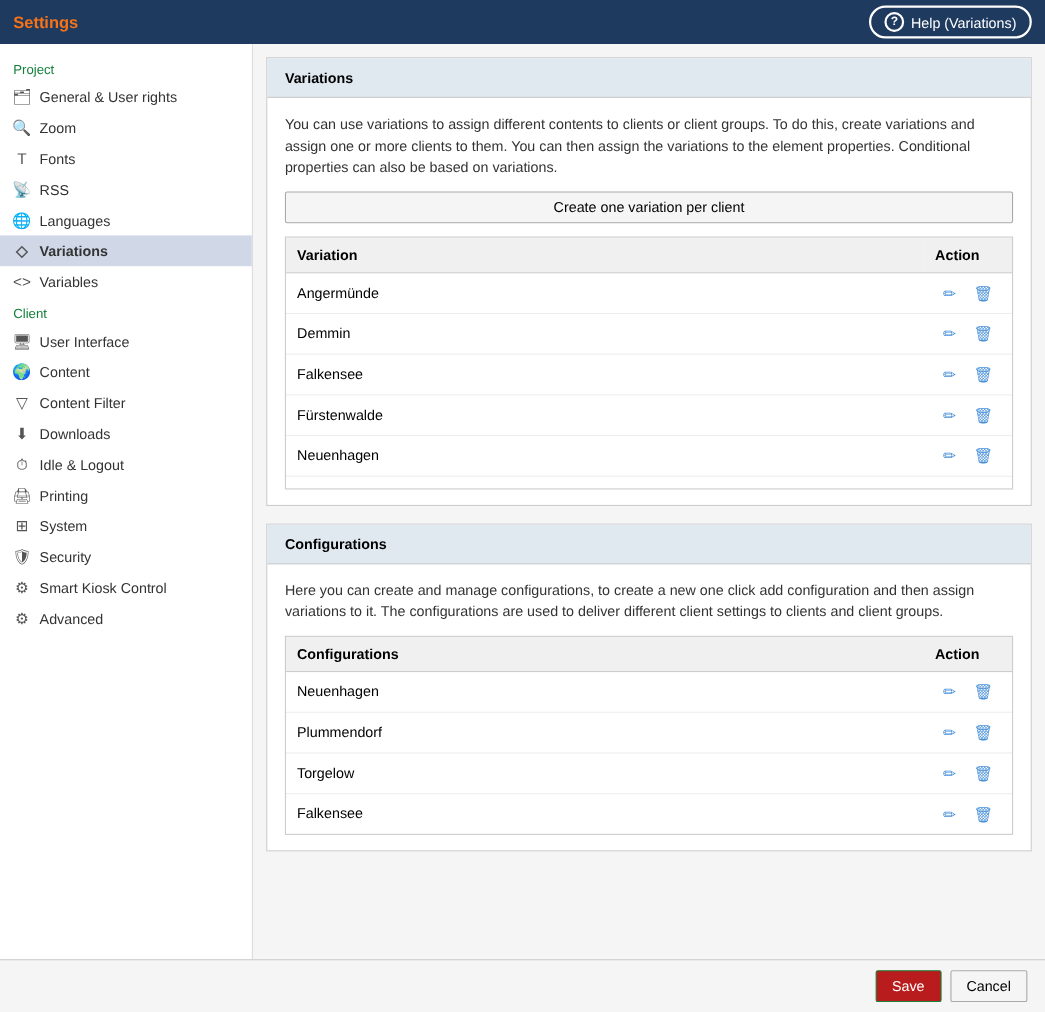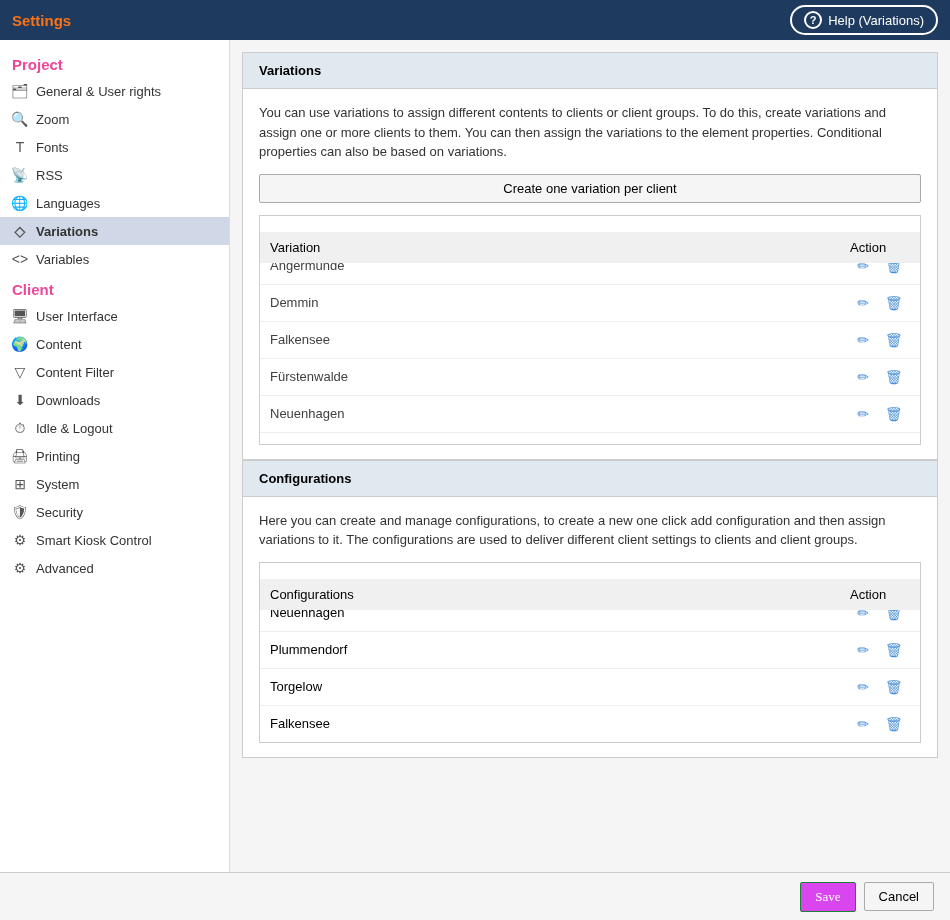--- a/index.html
+++ b/index.html
@@ -9,47 +9,47 @@
     .header { background: #1e3a5f; color: white; padding: 0 12px; height: 40px; display: flex; align-items: center; justify-content: space-between; flex-shrink: 0; }
     .header-title { font-size: 15px; font-weight: bold; color: #f97316; }
     .help-button { background: transparent; border: 2px solid white; border-radius: 20px; color: white; padding: 4px 12px; cursor: pointer; font-size: 13px; display: flex; align-items: center; gap: 6px; }
     .help-icon { width: 18px; height: 18px; border: 2px solid white; border-radius: 50%; display: flex; align-items: center; justify-content: center; font-weight: bold; font-size: 11px; flex-shrink: 0; }
 
     
     .main { display: flex; flex: 1; overflow: hidden; }
 
     
     .sidebar { width: 230px; background: white; border-right: 1px solid #ddd; overflow-y: auto; flex-shrink: 0; padding: 8px 0; }
-    .sidebar-section-label { font-size: 15px; font-weight: bold; color: #ec4899; padding: 8px 12px 4px 12px; text-transform: none; }
+    .sidebar-section-label { font-size: 12px; font-weight: normal; color: #15803d; padding: 8px 12px 4px 12px; text-transform: none; }
     .sidebar-item { display: flex; align-items: center; gap: 8px; padding: 6px 12px; cursor: pointer; color: #333; font-size: 13px; }
     .sidebar-item.active { background: #d0d8e8; font-weight: bold; }
     .sidebar-icon { width: 16px; height: 16px; display: flex; align-items: center; justify-content: center; flex-shrink: 0; color: #555; font-size: 14px; }
 
     
     .content { flex: 1; overflow-y: auto; padding: 0; background: #f5f5f5; }
 
     
     .section { background: white; margin: 0; border: 1px solid #ccc; }
     .section-header { background: #e0e8f0; padding: 10px 16px; font-weight: bold; font-size: 13px; border-bottom: 1px solid #ccc; }
     .section-body { padding: 14px 16px; }
     .section-desc { color: #333; line-height: 1.5; margin-bottom: 12px; font-size: 13px; }
 
     
     .btn { padding: 6px 14px; border: 1px solid #aaa; background: #f5f5f5; cursor: pointer; font-size: 13px; border-radius: 2px; }
-    .btn-primary { background: #d946ef; color: white; border-color: #1e7e34; font-family: Liberation Serif, serif; }
+    .btn-primary { background: #b91c1c; color: white; border-color: #1e7e34; }
     .btn-row { display: flex; gap: 8px; margin-bottom: 12px; flex-direction: column; }
     .icon-btn { background: none; border: none; cursor: pointer; padding: 2px 4px; font-size: 14px; }
     .icon-btn.edit { color: #4a90d9; }
     .icon-btn.delete { color: #4a90d9; }
-    .variation-link { color: #404040; text-decoration: none; }
+    .variation-link { color: #000000; text-decoration: none; }
 
     
     .table-scroll { max-height: 230px; overflow-y: auto; border: 1px solid #ccc; position: relative; }
     .table-scroll table { width: 100%; border-collapse: collapse; }
-    .table-scroll th { background: #f0f0f0; border-bottom: 1px solid #ccc; padding: 8px 10px; text-align: left; font-weight: normal; font-size: 13px; position: sticky; top: 16px; z-index: 1; }
+    .table-scroll th { background: #f0f0f0; border-bottom: 1px solid #ccc; padding: 8px 10px; text-align: left; font-weight: bold; font-size: 13px; position: sticky; top: 0; z-index: 1; }
     .table-scroll td { border-bottom: 1px solid #eee; padding: 8px 10px; font-size: 13px; }
     .table-scroll tr:last-child td { border-bottom: none; }
     .th-action { width: 80px; }
     .td-action { display: flex; align-items: center; gap: 8px; }
 
     
     .footer { background: #f5f5f5; border-top: 1px solid #ccc; padding: 10px 16px; display: flex; justify-content: flex-end; gap: 8px; flex-shrink: 0; height: 48px; align-items: center; }
 
     
     .section + .section { margin-top: 12px; }
@@ -228,21 +228,21 @@
         <button class="icon-btn delete" title="Delete">🗑</button>
       </div>
     </td>
   </tr>
                 </tbody>
             </table>
           </div>
         </div>
       </div>
 
-      <div class="section" style="margin-top:0;">
+      <div class="section" style="margin-top:16px;">
         <div class="section-header">Configurations</div>
         <div class="section-body">
           <p class="section-desc">Here you can create and manage configurations, to create a new one click add configuration and then assign variations to it. The configurations are used to deliver different client settings to clients and client groups.</p>
           <div class="table-scroll">
             <table>
               <thead>
                 <tr>
                   <th>Configurations</th>
                   <th class="th-action">Action</th>
                 </tr>

